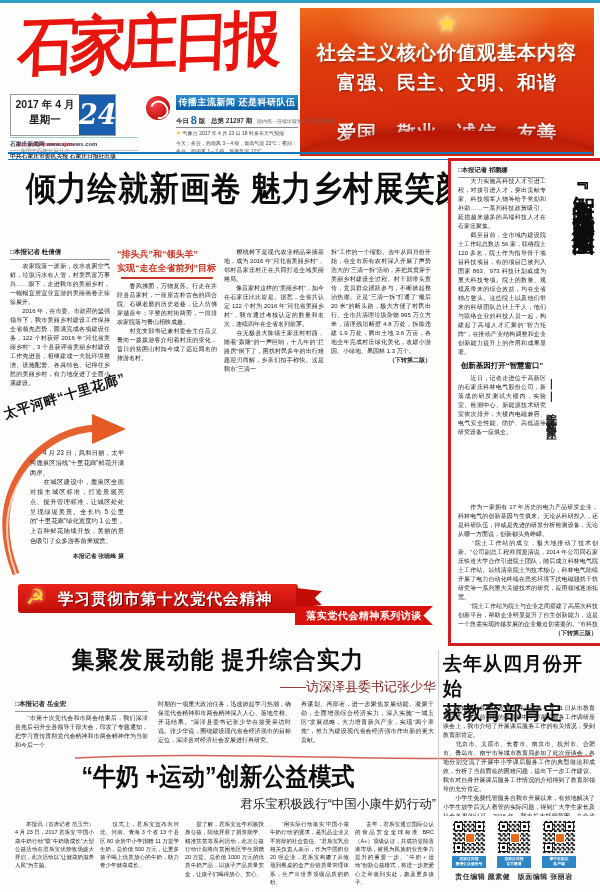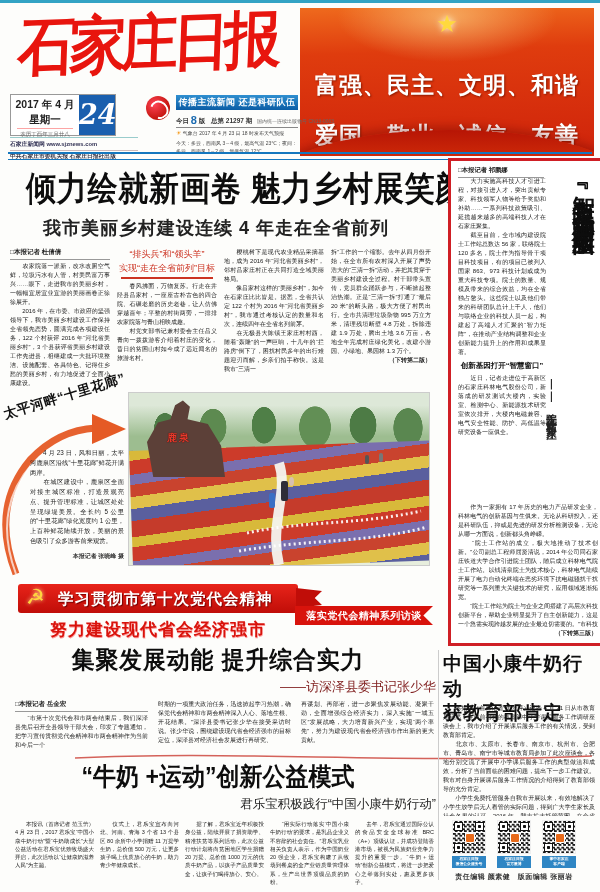--- a/index.html
+++ b/index.html
@@ -12,27 +12,27 @@
   .paper-title{left:18px;top:2px;width:290px;height:92px;color:#e8150e;
      font-family:"DejaVu Serif",serif;font-weight:900;font-size:62px;line-height:92px;
      letter-spacing:-6px;transform:rotate(-2deg) skewX(-4deg) scaleX(.92);transform-origin:left center;white-space:nowrap;}
   .core-values{left:300px;top:8px;width:294px;height:148px;
      background:linear-gradient(178deg,#ef6a1d 0%,#df3c0e 30%,#cf230b 100%);overflow:hidden;}
   .cv-star{position:absolute;left:0;top:2px;width:100%;text-align:center;color:#ffd93e;font-size:24px;text-shadow:0 0 6px #ffd;}
   .cv-rays{position:absolute;left:50%;top:-36px;width:220px;height:90px;margin-left:-110px;border-radius:50%;
      background:radial-gradient(closest-side,rgba(255,230,150,.55),rgba(255,230,150,0));}
   .cv-title{position:absolute;left:0;top:32px;width:100%;text-align:center;color:#fff;font-weight:bold;font-size:19px;
      letter-spacing:1px;text-shadow:1px 1px 2px #7e1500,0 0 2px #ffe08a;}
-  .cv-line{position:absolute;left:0;width:100%;text-align:center;color:#fff;font-weight:bold;font-size:23px;letter-spacing:1px;text-shadow:1px 1px 2px #8a1a00;}
+  .cv-line{position:absolute;left:0;width:100%;text-align:center;color:#fff;font-weight:bold;font-size:19px;letter-spacing:1px;text-shadow:1px 1px 2px #8a1a00;}
   .cv-wave{position:absolute;left:-20px;bottom:-26px;width:340px;height:52px;border-radius:50% 50% 0 0/90% 90% 0 0;
      background:linear-gradient(#b71505,#e23c0c);box-shadow:0 -4px 8px rgba(120,10,0,.4);}
   .date-box{left:10px;top:94px;width:104px;height:40px;border:1px solid #999;background:#fff;}
   .date-left{position:absolute;left:0;top:0;width:68px;height:40px;text-align:center;}
   .date-m{font-size:10.5px;font-weight:bold;margin-top:3px;}
-  .date-w{font-size:10.5px;font-weight:bold;border-bottom:1px solid #fca5a5;padding-bottom:1px;margin:1px 6px 0 6px;}
+  .date-w{font-size:10.5px;font-weight:bold;border-bottom:3px solid #fca5a5;padding-bottom:16px;margin:1px 6px 0 6px;}
   .date-l{font-size:5.5px;color:#666;margin-top:2px;}
   .date-num{position:absolute;right:0;top:0;width:36px;height:40px;background:#1a5fae;color:#fff;
      font-family:"DejaVu Serif",serif;font-style:italic;font-weight:bold;font-size:27px;line-height:40px;text-align:center;}
   .mast-lines{left:10px;top:137px;width:128px;border-top:1px solid #9cc;}
   .mast-line1{font-size:5.8px;color:#335;padding-top:1.5px;font-weight:bold;}
   .mast-line2{font-size:5.8px;color:#334;border-top:1px solid #cbb;margin-top:1px;padding-top:1.5px;font-weight:bold;}
   .phoenix{left:146px;top:96px;width:24px;height:24px;border-radius:50%;background:radial-gradient(circle at 35% 35%,#f45,#c1130b 70%);}
   .phoenix i{position:absolute;left:5px;top:4px;width:13px;height:15px;border:2.5px solid #fff;border-left-color:transparent;border-radius:50% 60% 50% 50%;transform:rotate(-30deg);}
   .slogan-bar{left:176px;top:95px;width:122px;height:15px;background:linear-gradient(#2f8fd0,#0b5da5);
      color:#fff;font-weight:bold;font-size:9px;line-height:15px;text-align:center;letter-spacing:.5px;}
@@ -44,21 +44,21 @@
   .weather .sun{color:#f59a1a;font-size:6px;}
   .rule-double{left:8px;top:152px;width:584px;height:5px;border-top:2px solid #1577be;border-bottom:1px solid #1577be;}
   
   .lead-hl{left:0px;top:166px;width:432px;text-align:center;font-size:34px;font-weight:900;color:#0d0d0d;
      white-space:nowrap;transform:scaleX(.88);transform-origin:center;letter-spacing:1px;}
   .lead-deck{left:0px;top:216px;width:432px;text-align:center;font-size:18px;font-weight:600;color:#222;letter-spacing:1px;}
   .lead-cols{left:10px;top:248px;width:421px;height:146px;display:flex;gap:7px;overflow:hidden;}
   .col{width:100px;overflow:hidden;}
   .byline{font-size:6.5px;font-weight:bold;border-bottom:1px solid #999;padding-bottom:2px;margin-bottom:2px;}
   .body-text{font-size:6px;line-height:1.5;text-align:justify;white-space:pre-line;color:#222;}
-  .crosshead{color:#c32;font-weight:normal;font-size:9px;text-align:center;line-height:1.5;}
+  .crosshead{color:#c32;font-weight:bold;font-size:9px;text-align:left;line-height:1.5;}
   .crosshead-rule{height:2px;background:#c32;margin:2px 4px 3px 4px;}
   .jump{font-size:6px;font-weight:bold;text-align:right;color:#222;}
   
   .callout-title{left:4px;top:406px;width:130px;font-size:13.5px;font-weight:900;color:#111;transform:rotate(-17deg);transform-origin:left center;white-space:nowrap;letter-spacing:.5px;}
   .callout-cap{left:30px;top:448px;width:94px;font-size:6.3px;line-height:1.55;text-align:justify;white-space:pre-line;color:#222;}
   .callout-credit{left:30px;top:552px;width:94px;font-size:6px;font-weight:bold;text-align:right;color:#333;}
   
   .photo{left:128px;top:392px;width:300px;height:172px;background:linear-gradient(#cfe0cc,#e7eedd 12%);overflow:hidden;border:1px solid #ccc;}
   .ph-trees{position:absolute;left:0;top:0;width:100%;height:62px;
      background:radial-gradient(18px 26px at 12% 58%,#4d7c46 60%,transparent 62%),radial-gradient(22px 30px at 28% 55%,#5d8a50 60%,transparent 62%),
@@ -121,20 +121,21 @@
 
 <div class="page">
 
   <div class="abs topline"></div>
 
   <div class="abs paper-title">石家庄日报</div>
 
   <div class="abs core-values">
     <div class="cv-rays"></div>
     <div class="cv-star">★</div>
+    <div class="cv-title">社会主义核心价值观基本内容</div>
     <div class="cv-line" style="top:62px">富强、民主、文明、和谐</div>
     <div class="cv-line" style="top:112px">爱国、敬业、诚信、友善</div>
     <div class="cv-wave"></div>
   </div>
 
   <div class="abs date-box">
     <div class="date-left">
       <div class="date-m">2017 年 4 月</div>
       <div class="date-w">星期一</div>
       <div class="date-l">农历丁酉年三月廿八</div>
@@ -159,21 +160,20 @@
     <span class="ed-cn">国内统一连续出版物号 CN13-0003</span>
   </div>
   <div class="abs weather">
     <div><span class="sun">☀</span> <span>气象台 2017 年 4 月 23 日 18 时发布天气预报</span></div>
     <div>今天：多云，西南风 3～4 级，最高气温 23℃；夜间：多云，西南风 1～2 级，最低气温 12℃</div>
   </div>
 
   <div class="abs rule-double"></div>
 
   <div class="abs lead-hl">倾力绘就新画卷  魅力乡村展笑颜</div>
-  <div class="abs lead-deck">我市美丽乡村建设连续 4 年走在全省前列</div>
 
   <div class="abs lead-cols">
     <div class="col">
       <div class="byline">□本报记者 杜倩倩</div>
       <div class="body-text">　　农家院落一派新，改水改厕空气鲜，垃圾污水有人管，村美民富万事兴……眼下，走进我市的美丽乡村，一幅幅宜居宜业宜游的美丽画卷正徐徐展开。
 　　2016 年，在市委、市政府的坚强领导下，我市美丽乡村建设工作保持全省领先态势，圆满完成各项建设任务，122 个村获评 2016 年“河北省美丽乡村”，3 个县获评省美丽乡村建设工作先进县，相继建成一大批环境整洁、设施配套、各具特色、记得住乡愁的美丽乡村，有力地促进了全面小康建设。</div>
     </div>
     <div class="col">
       <div class="crosshead">
         <div>“排头兵”和“领头羊”</div>
@@ -197,43 +197,26 @@
   <svg class="abs" style="left:0;top:398px" width="132" height="180">
     <path d="M16,176 Q-10,110 30,62 Q58,32 96,30" fill="none" stroke="#e55a25" stroke-width="7" opacity="0.95"></path>
     <path d="M16,176 Q-8,112 32,66" fill="none" stroke="#fff" stroke-width="2" opacity="0.7"></path>
     <polygon points="92,16 126,31 92,46" fill="#e55a25"></polygon>
   </svg>
   <div class="abs callout-title">太平河畔“十里花廊”</div>
   <div class="abs callout-cap body-text" style="font-size:6.3px">　　4 月 23 日，风和日丽，太平河鹿泉区沿线“十里花廊”鲜花开满两岸。
 　　在城区建设中，鹿泉区全面对接主城区标准，打造景观亮点、提升管理标准，让城区处处呈现绿堤美景。全长约 5 公里的“十里花廊”绿化宽度约 1 公里，上百种鲜花陆续开放，美丽的景色吸引了众多游客前来观赏。</div>
   <div class="abs callout-credit">本报记者 张晓峰 摄</div>
 
-  <div class="abs photo">
-    <div class="ph-trees"></div>
-    <div class="ph-field"></div>
-    <div class="ph-monument"></div>
-    <div class="ph-mon-text">鹿泉</div>
-    <svg class="ph-fence">
-      <path d="M150,172 C140,130 160,100 150,70" fill="none" stroke="#f4f4ef" stroke-width="10" opacity="0.95"></path>
-      <path d="M118,140 C170,128 230,132 292,118" fill="none" stroke="#fff" stroke-width="3" opacity="0.9" stroke-dasharray="2 3"></path>
-      <path d="M110,158 C180,146 240,150 298,134" fill="none" stroke="#fff" stroke-width="3" opacity="0.9" stroke-dasharray="2 3"></path>
-    </svg>
-    <div class="ph-person" style="left:152px;top:88px;width:7px;height:20px;background:#2e2e38"></div>
-    <div class="ph-person" style="left:160px;top:84px;width:5px;height:9px;background:#d8c0b0;border-radius:50%"></div>
-    <div class="ph-person" style="left:140px;top:100px;width:6px;height:15px;background:#3a6fc4"></div>
-    <div class="ph-person" style="left:236px;top:62px;width:4px;height:9px;background:#555"></div>
-    <div class="ph-person" style="left:250px;top:60px;width:4px;height:9px;background:#777"></div>
-  </div>
 
   <div class="abs party-banner">
     <div class="pb-emblem">☭</div>
     <div class="pb-text">学习贯彻市第十次党代会精神</div>
   </div>
   <div class="abs party-tail"></div>
-  <div class="abs party-slogan2">努力建设现代省会经济强市</div>
 
   <div class="abs ribbon">落实党代会精神系列访谈</div>
 
   <div class="abs int-hl">集聚发展动能  提升综合实力</div>
   <div class="abs int-sub">——访深泽县委书记张少华</div>
   <div class="abs int-cols">
     <div class="int-col">
       <div class="byline">□本报记者 岳金宏</div>
       <div class="body-text">　　“市第十次党代会和市两会结束后，我们深泽县先后召开全县领导干部大会，印发了专题通知，把学习宣传贯彻党代会精神和市两会精神作为当前和今后一个</div>
     </div>
@@ -282,21 +265,21 @@
     <div class="sb-bottom">
       <div class="body-text">　　作为一家拥有 17 年历史的电力产品研发企业，科林电气的创新基因与生俱来。无论从科研投入，还是科研队伍，抑或是先进的研发分析检测设备，无论从哪一方面说，创新都头角峥嵘。
 　　“院士工作站的成立，极大地推动了技术创新。”公司副总工程师屈贤清说，2014 年公司同石家庄铁道大学合作引进院士团队，随后成立科林电气院士工作站。以钱清泉院士为技术核心，科林电气陆续开展了电力自动化终端在恶劣环境下抗电磁骚扰干扰研究等一系列重大关键技术的研究，应用领域逐渐拓宽。
 　　“院士工作站为院士与企业之间搭建了高层次科技创新平台，帮助企业明显提升了自主创新能力，这是一个急需实现跨越发展的企业最迫切需要的。”市科技局负责人说。</div>
     </div>
     <div class="sb-jump">（下转第三版）</div>
   </div>
 
   <div class="abs vrule"></div>
   <div class="abs edu-hl">
-    <div>中国小康牛奶行动</div>
+    <div>去年从四月份开始</div>
     <div>获教育部肯定</div>
   </div>
   <div class="abs edu-body">
     <div class="body-text">　　本报讯（首席记者 李云萍）记者 4 月 21 日从市教育局获悉，在日前召开的教育部中小学课后服务工作调研座谈会上，我市介绍了开展课后服务工作的有关情况，受到教育部肯定。
 　　北京市、太原市、长春市、南京市、杭州市、合肥市、青岛市、南宁市等城市教育局参加了此次座谈会，各地分别交流了开展中小学课后服务工作的典型做法和成效，分析了当前面临的困难问题，提出下一步工作建议。我市对自身开展课后服务工作情况的介绍得到了教育部领导的充分肯定。
 　　小学生免费托管服务自我市开展以来，有效地解决了小学生放学后无人看管的实际问题，得到广大学生家长及社会各界的认可。2016 年，我市扩大托管范围，在全省率先实现主城区所有小学开展免费托管服务。去年，210 所公办小学上半年托管学生 4.7 万名，下半年托管学生增加到 6.5 万名，占在校生人数近 1/3，基本实现了“公办小学全覆盖、申请学生全纳入”，12 万名学生享受托管。</div>
   </div>
 
   <div class="abs qr-row">
     <div class="qr-unit">

